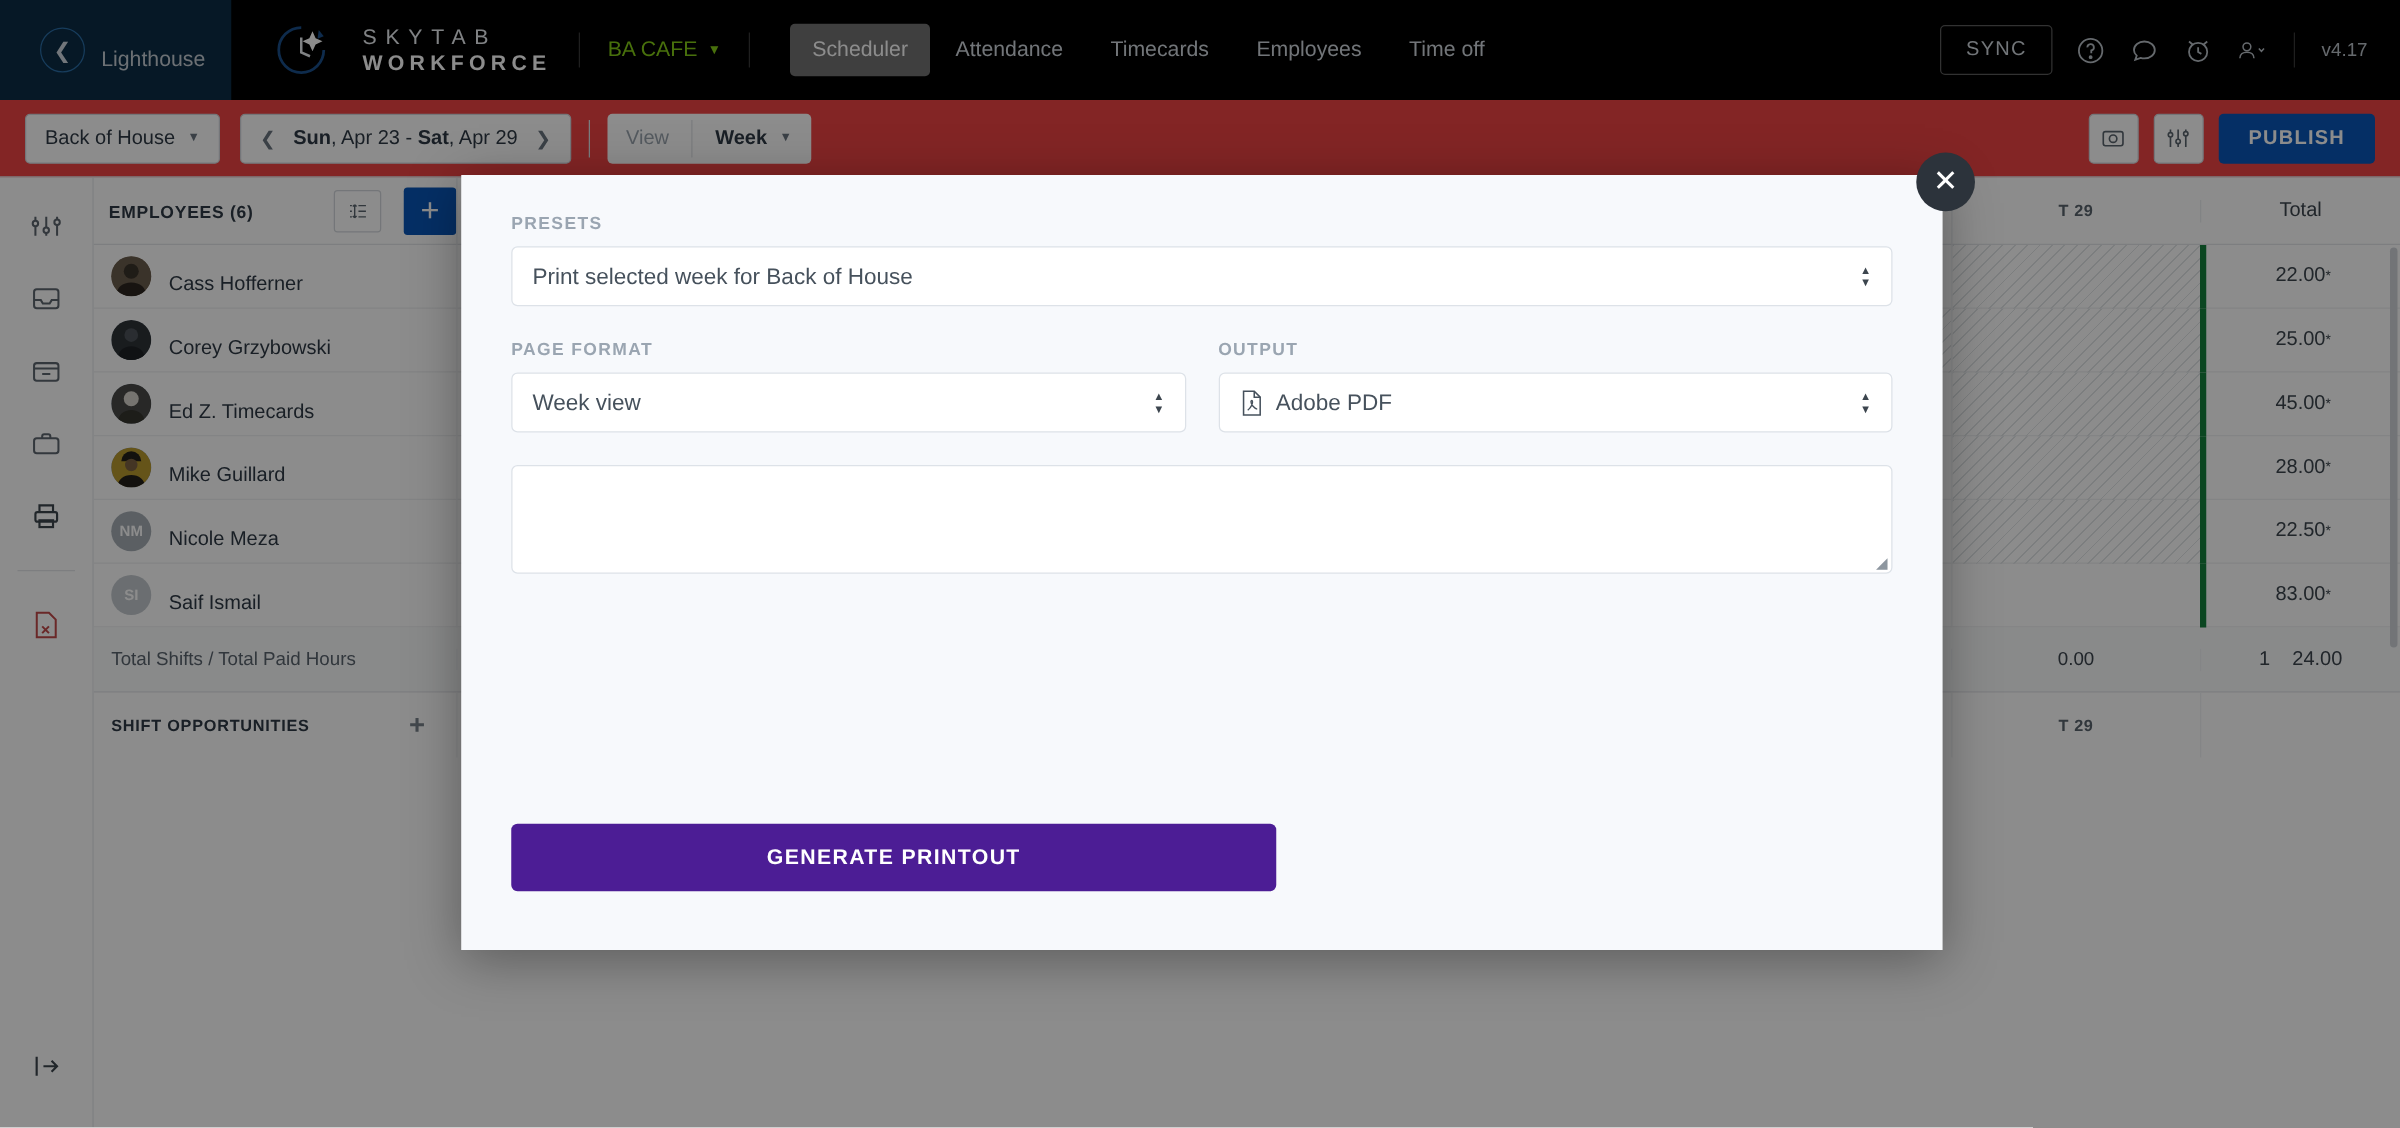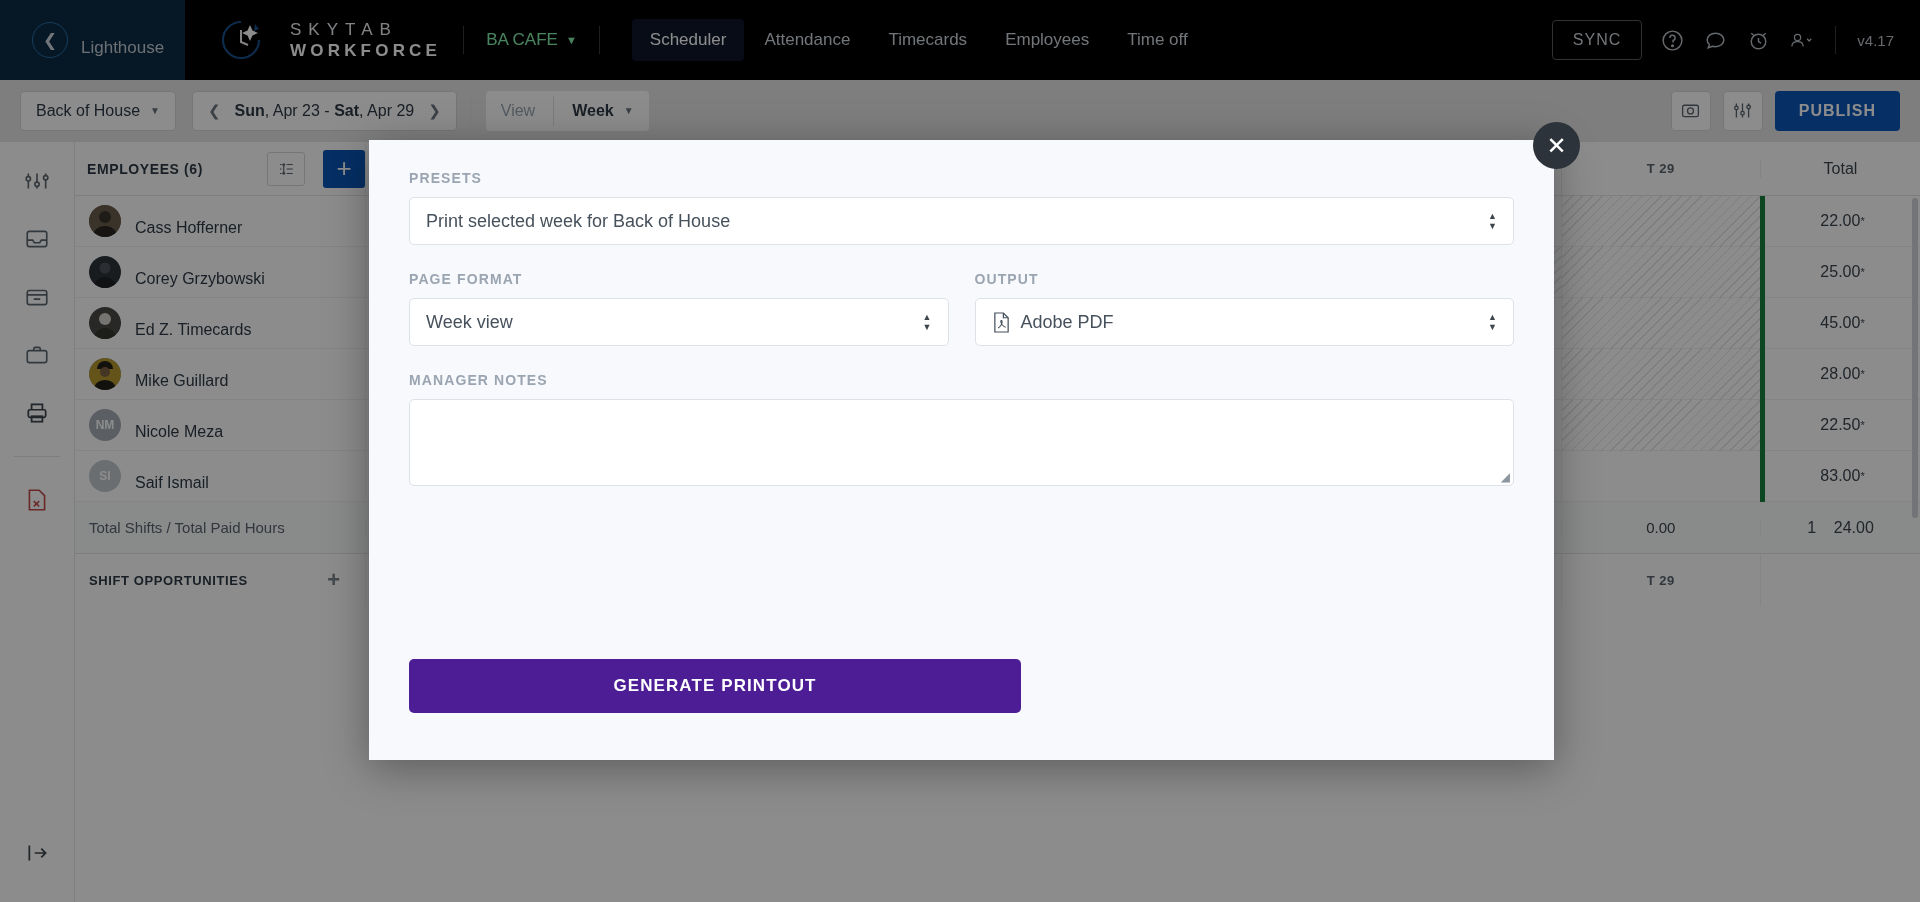--- a/index.html
+++ b/index.html
@@ -14,31 +14,31 @@
   .header { position: absolute; top: 0; left: 0; width: 1920px; height: 80px; background: #000000; display: flex; align-items: center; }
   .lighthouse { width: 185px; height: 80px; background: #0b2d45; display: flex; align-items: center; gap: 13px; padding-left: 32px; }
   .lh-circle { width: 36px; height: 36px; border-radius: 50%; border: 1.5px solid #2b6ea8; display: flex; align-items: center; justify-content: center; color: #cfd8e0; font-size: 17px; }
   .lh-label { color: #c5ccd4; font-size: 17px; margin-top: 15px; }
   .logo-wrap { display: flex; align-items: center; gap: 26px; padding-left: 32px; }
   .logo-mark { width: 47px; height: 47px; position: relative; }
   .logo-text { display: flex; flex-direction: column; justify-content: center; }
   .logo-sky { color: #e9edf1; font-size: 17px; letter-spacing: 7px; line-height: 1.25; }
   .logo-wf { color: #ffffff; font-size: 17px; font-weight: bold; letter-spacing: 4.2px; line-height: 1.25; }
   .vsep { width: 1px; height: 28px; background: #3a3a3a; margin: 0 22px; }
-  .loc-sel { color: #86efac; font-size: 17px; display: flex; align-items: center; gap: 8px; }
+  .loc-sel { color: #84cc16; font-size: 17px; display: flex; align-items: center; gap: 8px; }
   .navs { display: flex; align-items: center; gap: 2px; margin-left: 10px; }
   .nav-item { color: #cfd6dc; font-size: 17px; padding: 11px 18px; border-radius: 4px; }
-  .nav-item.active { background: #0f172a; color: #ffffff; }
+  .nav-item.active { background: #737373; color: #ffffff; }
   .hdr-right { position: absolute; right: 26px; top: 0; height: 80px; display: flex; align-items: center; gap: 17px; }
   .sync-btn { border: 1px solid #5b5b5b; border-radius: 4px; color: #cfd6dc; font-size: 16px; letter-spacing: 1px; padding: 10px 20px; }
   .hicon { width: 26px; height: 26px; color: #b9c0c7; display: flex; align-items: center; justify-content: center; }
   .ver { color: #b9c0c7; font-size: 15px; }
 
   
-  .toolbar { position: absolute; top: 80px; left: 0; width: 1920px; height: 62px; background: #e5e5e5; border-bottom: 1px solid #e3e6ea; display: flex; align-items: center; padding: 0 20px; }
+  .toolbar { position: absolute; top: 80px; left: 0; width: 1920px; height: 62px; background: #ef4444; border-bottom: 1px solid #e3e6ea; display: flex; align-items: center; padding: 0 20px; }
   .tb-box { height: 40px; border: 1px solid #d4d8dd; border-radius: 4px; display: flex; align-items: center; padding: 0 15px; gap: 10px; color: #2f3a45; font-size: 16px; background: #fff; }
   .tb-date { gap: 14px; margin-left: 16px; }
   .tb-date b { font-weight: bold; }
   .tb-arrow { color: #6b7580; font-size: 15px; }
   .tb-div { width: 1px; height: 30px; background: #dfe3e7; margin: 0 14px; }
   .tb-view { color: #9aa4ae; }
   .tb-right { margin-left: auto; display: flex; align-items: center; gap: 12px; }
   .icon-btn { width: 40px; height: 40px; border: 1px solid #d4d8dd; border-radius: 4px; display: flex; align-items: center; justify-content: center; color: #5a646e; background: #fff; }
   .publish { height: 40px; background: #0a57b8; color: #fff; font-size: 16px; font-weight: bold; letter-spacing: 1px; border-radius: 4px; display: flex; align-items: center; padding: 0 24px; }
 
@@ -502,21 +502,20 @@
             <span>Adobe PDF</span>
             <span class="caret">
                 <span>▲</span>
                 <span>▼</span>
               </span>
           </div>
         </div>
       </div>
 
       <div class="notes-wrap">
-        <div class="fld-label">MANAGER NOTES</div>
         <div class="notes">
           <span class="resize">◢</span>
         </div>
       </div>
 
       <div class="gen-btn">GENERATE PRINTOUT</div>
     </div>
   </div>
 
   <div class="close-btn">✕</div>

